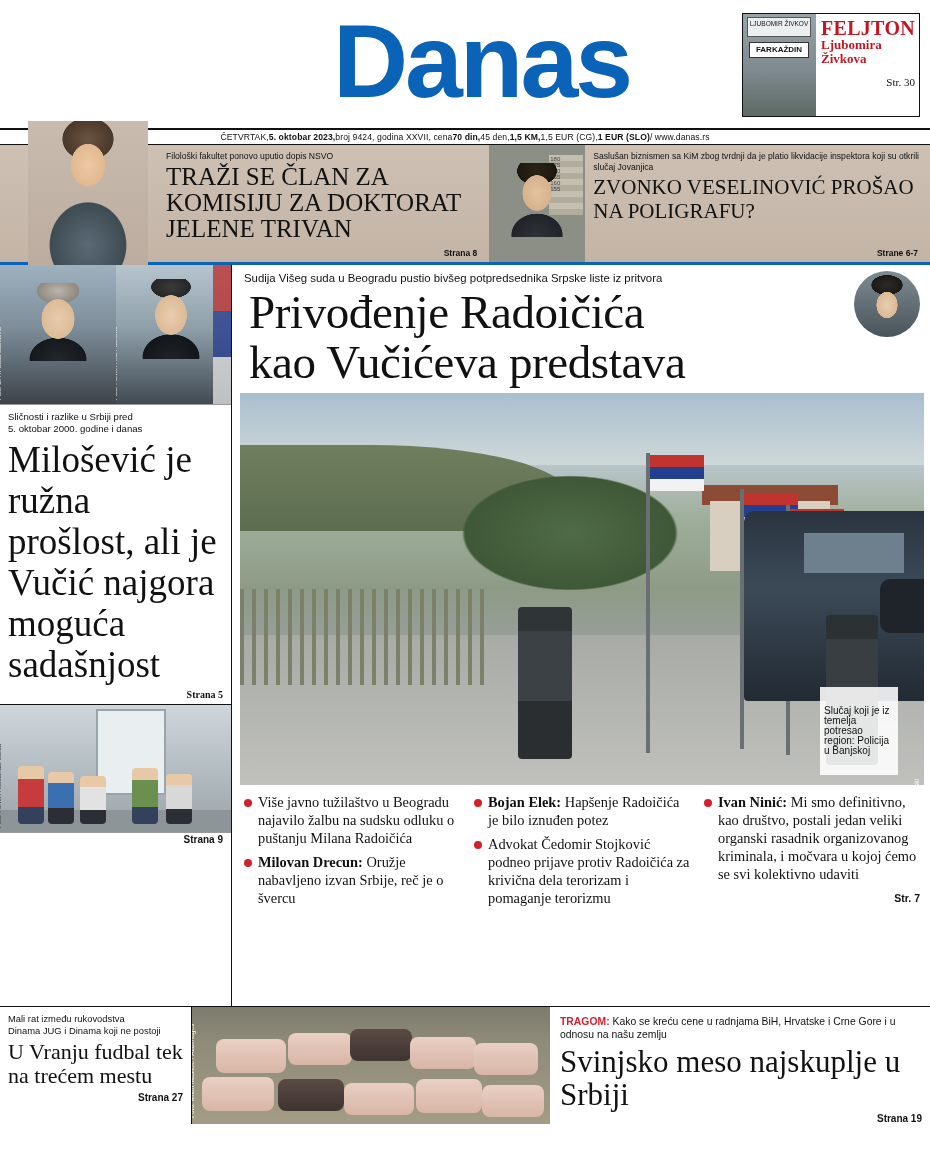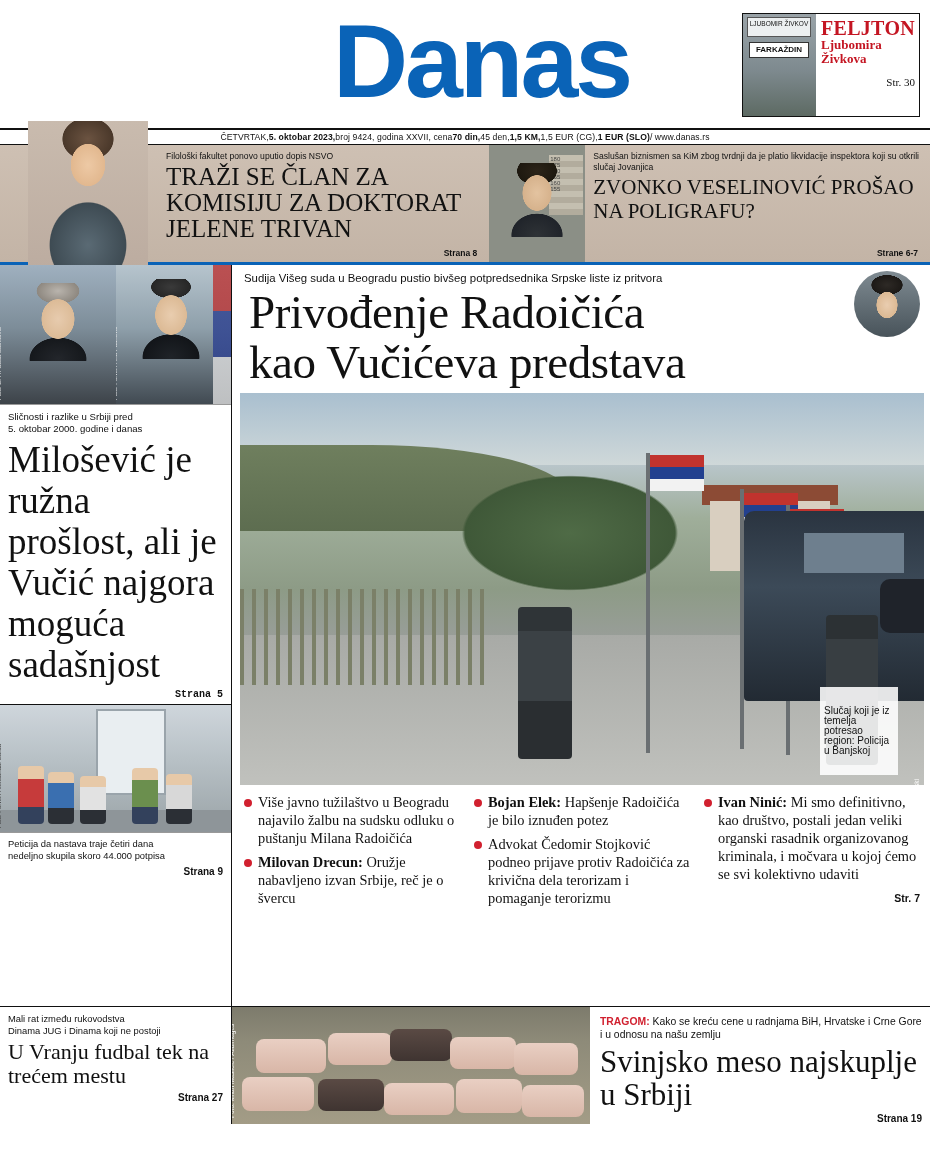--- a/index.html
+++ b/index.html
@@ -193,21 +193,21 @@
   .pcredit.dark { color:#f0f0f0; }
 
   .left-kicker {
     font-family:"Liberation Sans", sans-serif;
     font-size:9.6px; line-height:12px; padding:6px 8px 4px 8px;
   }
   .left-head {
     font-size:37px; line-height:41px; padding:0 6px 2px 8px; font-weight:normal;
   }
   .left-strana {
-    text-align:right; font-family:Liberation Mono, monospace;
+    text-align:right; font-family:Liberation Serif, serif;
     font-weight:bold; font-size:10px; padding:2px 8px 4px 0;
     border-bottom:1px solid #111;
   }
   .school-photo {
     height:128px; position:relative; overflow:hidden;
     background:linear-gradient(180deg,#cfd6dc 0%, #b9c2c7 40%, #9aa3a7 100%);
     border-bottom:1px solid #999;
   }
   .school-photo .door {
     position:absolute; left:96px; top:4px; width:70px; height:86px; background:#e9eef1; border:2px solid #9aa4ab;
@@ -297,21 +297,21 @@
   .qitem { display:flex; margin-bottom:6px; }
   .bullet {
     width:8px; height:8px; border-radius:50%; background:#d1202f;
     margin:6px 6px 0 0; flex:none;
   }
   .qname { font-weight:bold; }
   .q-str { text-align:right; font-family:"Liberation Sans", sans-serif; font-weight:bold; font-size:10.5px; }
 
   
   .bottom { display:flex; height:auto; }
-  .bl { width:232px; border-right:1px solid #111; padding:6px 8px 0 8px; }
+  .bl { width:192px; border-right:1px solid #111; padding:6px 8px 0 8px; }
   .bl-kicker { font-family:"Liberation Sans", sans-serif; font-size:9.4px; line-height:12px; }
   .bl-head { font-size:22px; line-height:24px; margin-top:3px; }
   .bl-strana { text-align:right; font-family:"Liberation Sans", sans-serif; font-weight:bold; font-size:10px; margin-top:4px; }
   .bm { width:358px; position:relative; overflow:hidden; background:linear-gradient(180deg,#7d7b6c 0%, #8e8b79 30%, #a39c86 100%); }
   .pig { position:absolute; border-radius:8px; background:linear-gradient(180deg,#e9cfc3,#d8b6a7); }
   .pig.dark { background:linear-gradient(180deg,#5a4a44,#3f3431); }
   .bm-credit {
     position:absolute; left:3px; bottom:6px; transform-origin:left bottom; transform:rotate(-90deg);
     font-size:6.5px; color:#fff; font-family:"Liberation Sans", sans-serif; white-space:nowrap;
   }
@@ -406,24 +406,20 @@
 
       <div class="school-photo">
         <div class="door"></div>
         <div class="ground"></div>
         <div class="kid k1"></div>
         <div class="kid k2"></div>
         <div class="kid k3"></div>
         <div class="kid k4"></div>
         <div class="kid k5"></div>
         <div class="pcredit" style="color:#333;">Foto: FoNet / Aleksandar Barda</div>
-      </div>
-      <div class="left-kicker2">
-        <span>Peticija da nastava traje četiri dana</span><br>
-        <span>nedeljno skupila skoro 44.000 potpisa</span>
       </div>
       <div class="left-strana2">Strana 9</div>
     </div>
 
     <div class="col-right">
       <div class="head-row">
         <div class="head-text">
           <div class="over-kicker">Sudija Višeg suda u Beogradu pustio bivšeg potpredsednika Srpske liste iz pritvora</div>
           <div class="main-head">
             <span>Privođenje Radoičića</span><br>

